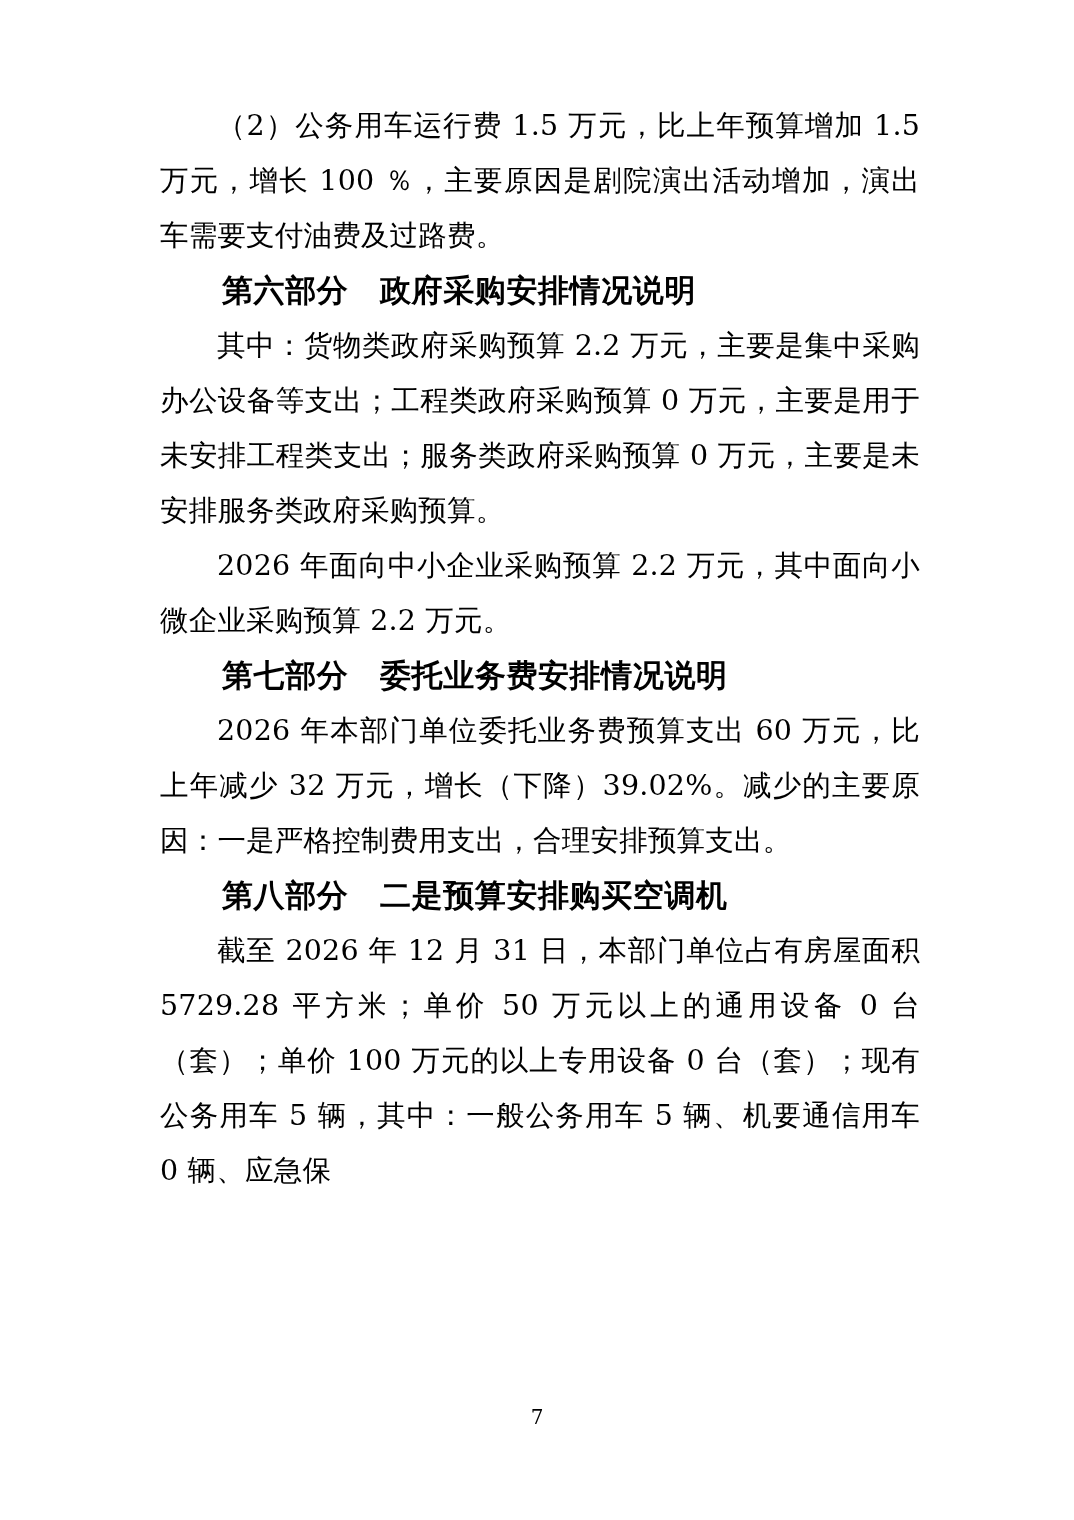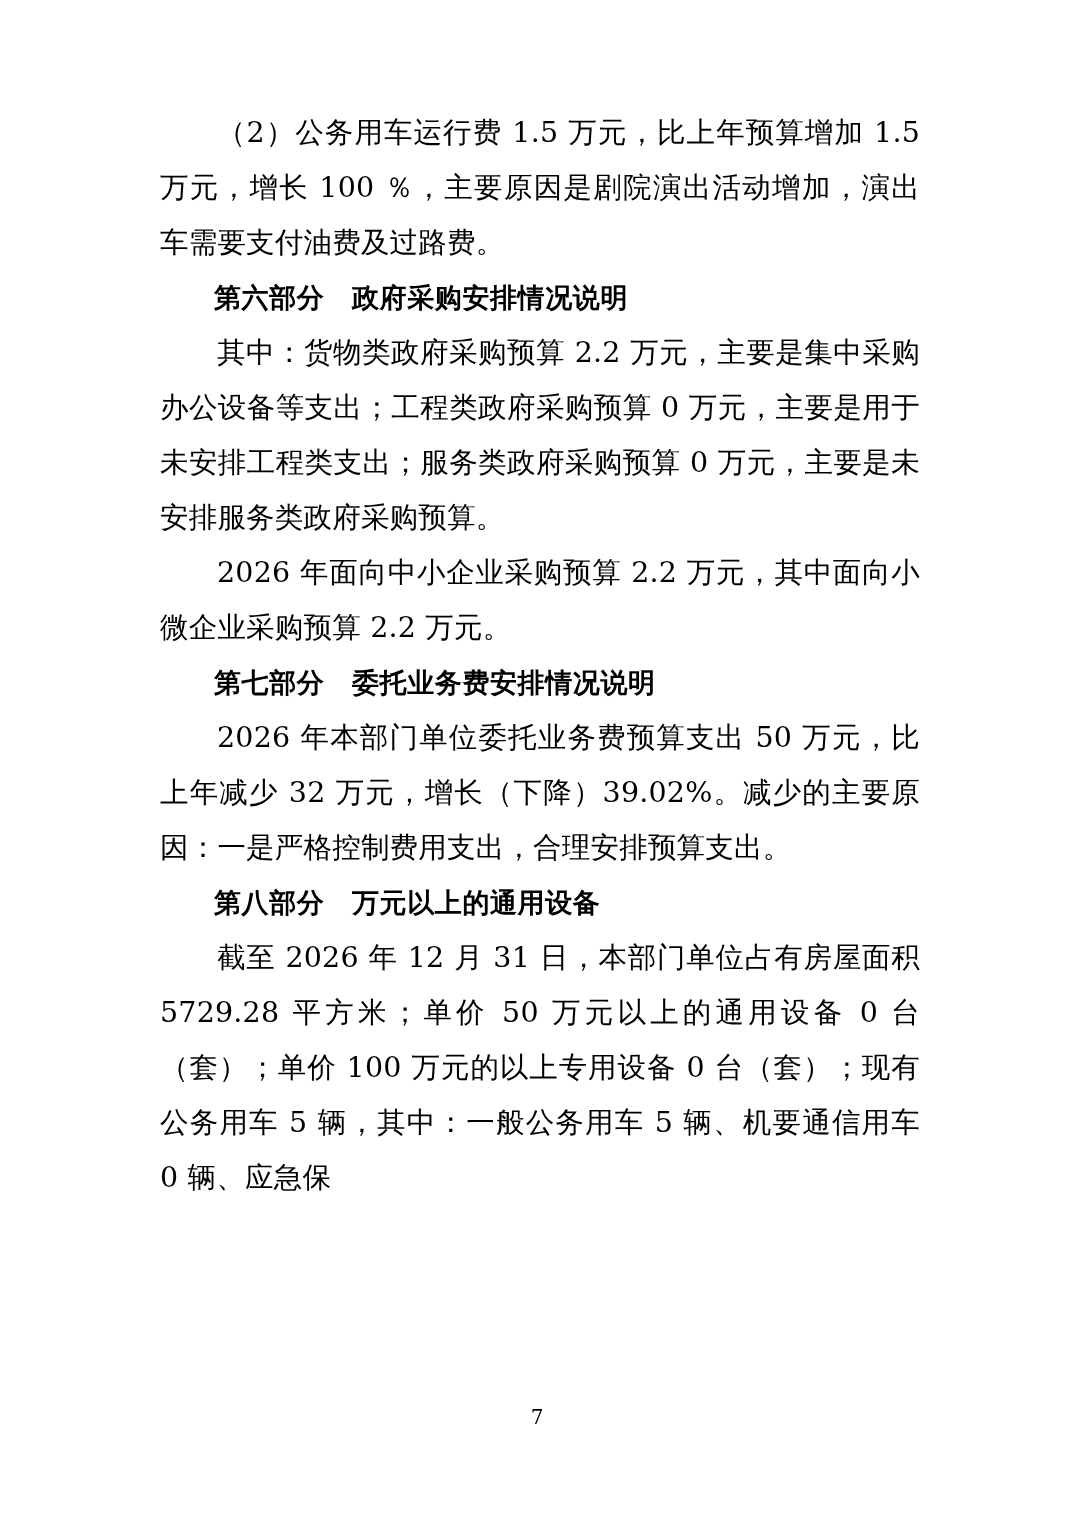--- a/index.html
+++ b/index.html
@@ -13,36 +13,36 @@
     height: 1520px;
     background: #ffffff;
     margin: 0 auto;
     overflow: hidden;
     font-family: "DejaVu Serif", "Liberation Serif", serif;
     color: #000000;
   }
   .content {
     position: absolute;
     left: 160px;
-    top: 105px;
+    top: 98px;
     width: 760px;
   }
   p.para {
     margin: 0 0 0 0;
     font-size: 28.5px;
     line-height: 55px;
     text-align: justify;
     text-justify: inter-ideograph;
     text-indent: 2em;
     letter-spacing: 0.2px;
     font-family: "DejaVu Serif", "Liberation Serif", serif;
   }
   h2.heading {
     margin: 0;
-    font-size: 27px;
+    font-size: 31px;
     line-height: 55px;
     font-weight: bold;
     text-indent: 2em;
     letter-spacing: 0.6px;
     font-family: "DejaVu Sans", "Liberation Sans", sans-serif;
   }
   .page-number {
     position: absolute;
     left: 0;
     right: 0;
@@ -57,20 +57,20 @@
 <body>
 
 <div class="page">
   <div class="content">
 
     <p class="para">（2）公务用车运行费 1.5 万元，比上年预算增加 1.5 万元，增长 100 ％，主要原因是剧院演出活动增加，演出车需要支付油费及过路费。</p>
     <h2 class="heading">第六部分　政府采购安排情况说明</h2>
     <p class="para">其中：货物类政府采购预算 2.2 万元，主要是集中采购办公设备等支出；工程类政府采购预算 0 万元，主要是用于未安排工程类支出；服务类政府采购预算 0 万元，主要是未安排服务类政府采购预算。</p>
     <p class="para">2026 年面向中小企业采购预算 2.2 万元，其中面向小微企业采购预算 2.2 万元。</p>
     <h2 class="heading">第七部分　委托业务费安排情况说明</h2>
-    <p class="para">2026 年本部门单位委托业务费预算支出 50 万元，比上年减少 32 万元，增长（下降）39.02%。减少的主要原因：一是严格控制费用支出，合理安排预算支出。</p>
-    <h2 class="heading">第八部分　万元以上的通用设备</h2>
+    <p class="para">2026 年本部门单位委托业务费预算支出 60 万元，比上年减少 32 万元，增长（下降）39.02%。减少的主要原因：一是严格控制费用支出，合理安排预算支出。</p>
+    <h2 class="heading">第八部分　二是预算安排购买空调机</h2>
     <p class="para">截至 2026 年 12 月 31 日，本部门单位占有房屋面积 5729.28 平方米；单价 50 万元以上的通用设备 0 台（套）；单价 100 万元的以上专用设备 0 台（套）；现有公务用车 5 辆，其中：一般公务用车 5 辆、机要通信用车 0 辆、应急保</p>
 
   </div>
 
   <div class="page-number">7</div>
 </div>
 
 </body></html>

